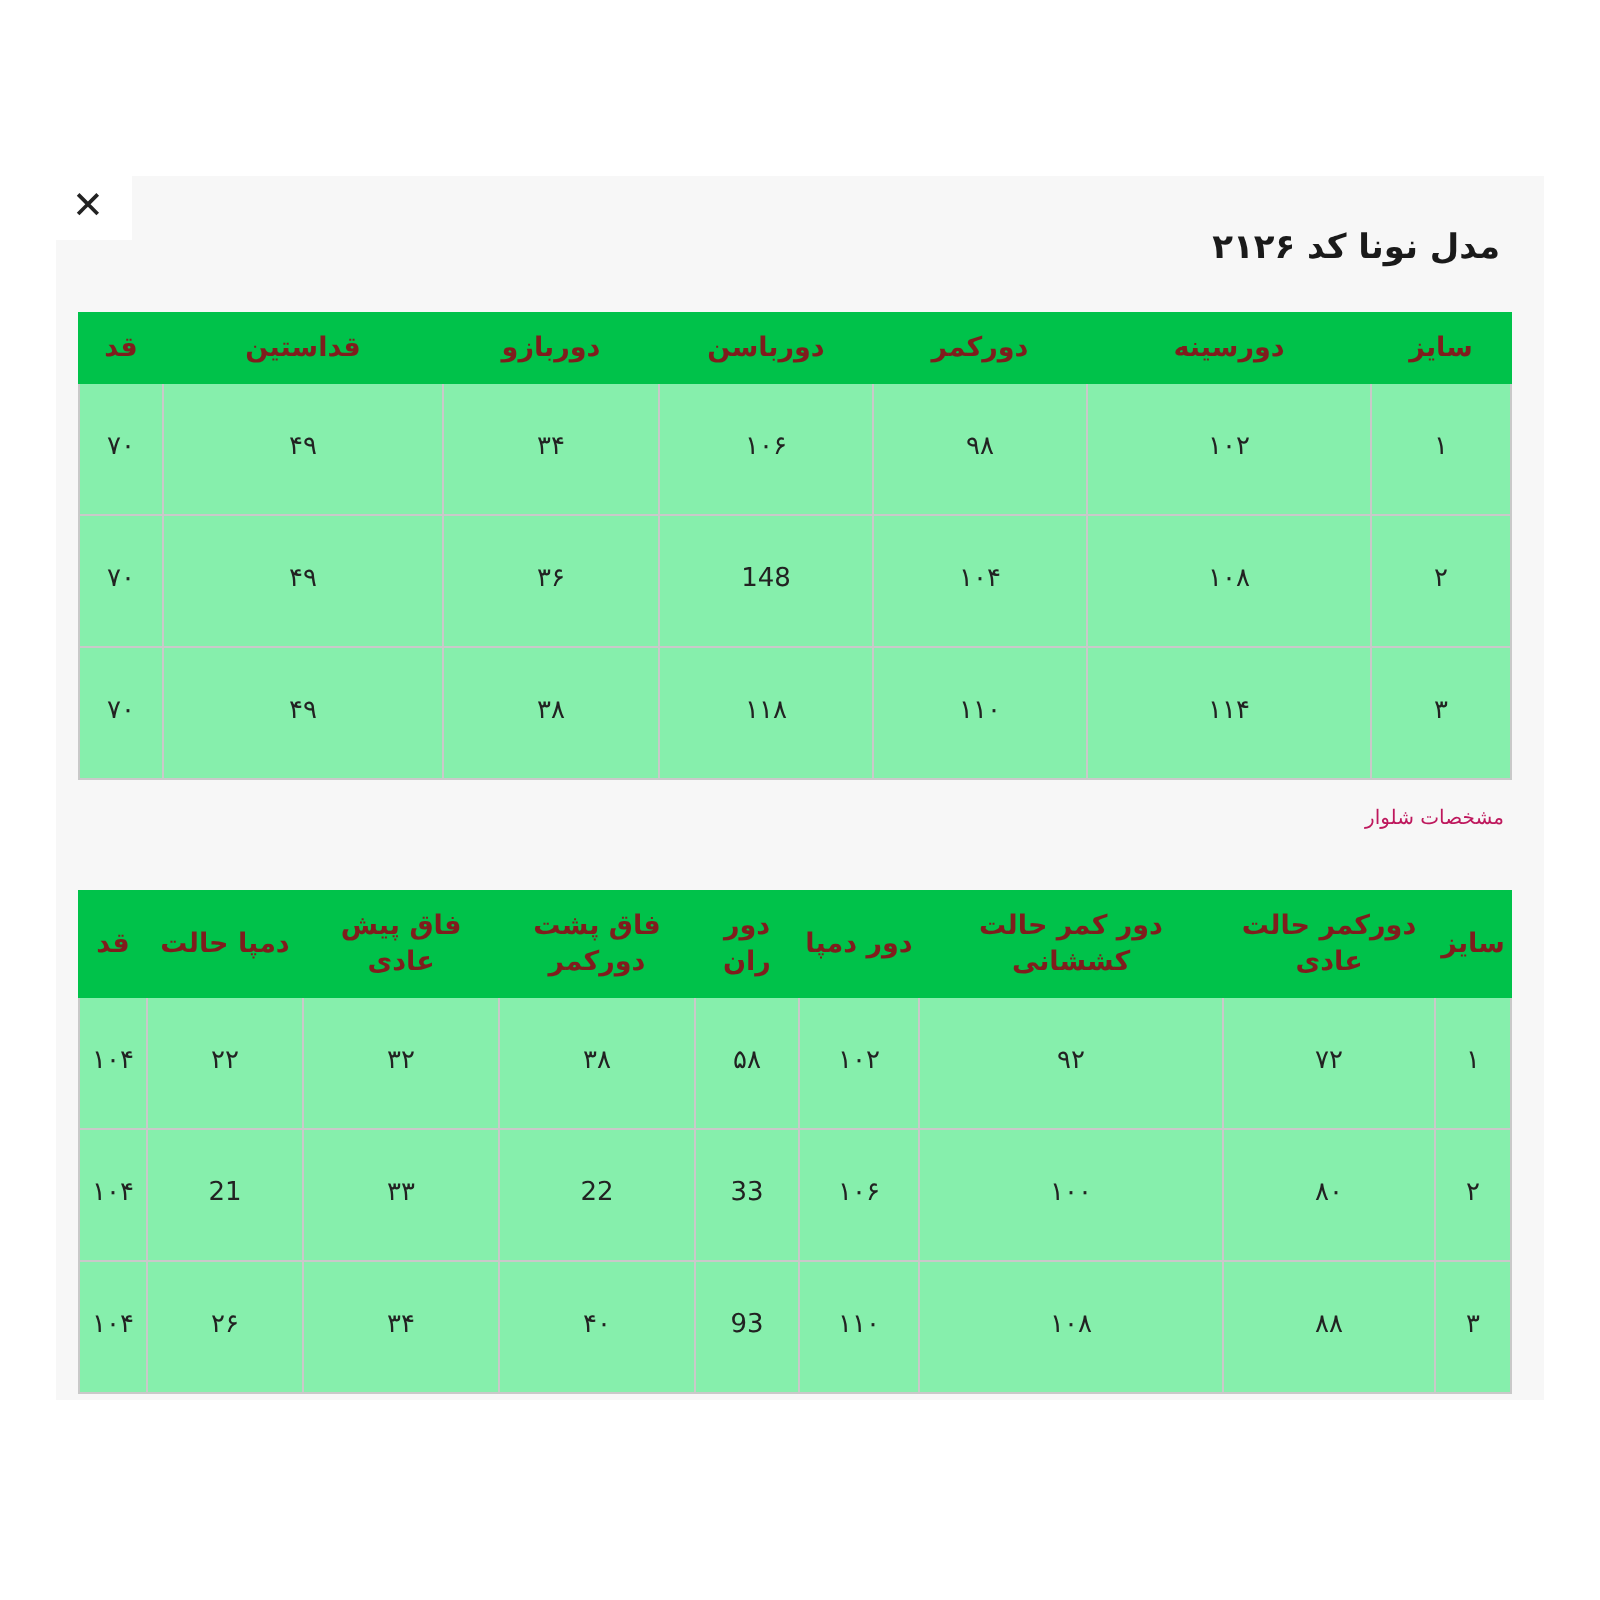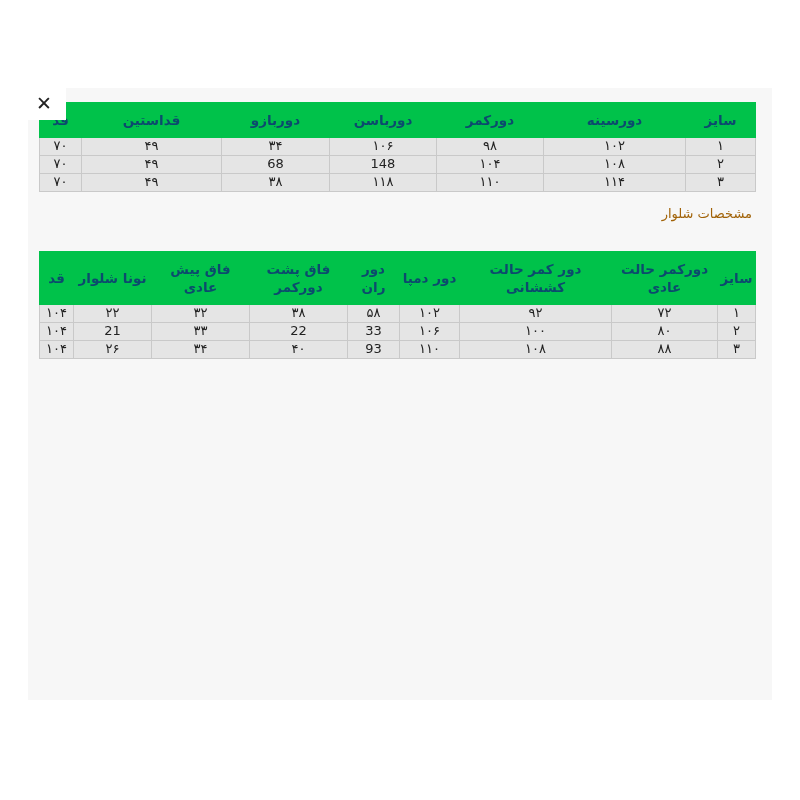--- a/index.html
+++ b/index.html
@@ -53,45 +53,45 @@
   table.size-table {
     border-collapse: collapse;
     width: 716px;
     margin: 0 0 0 0;
     direction: rtl;
     table-layout: fixed;
   }
 
   table.size-table th {
     background: #00c24a;
-    color: #0c4a6e;
+    color: #7f1d1d;
     font-size: 13.5px;
     font-weight: bold;
     text-align: center;
     vertical-align: middle;
     padding: 8px 2px;
     border: 1px solid #00c24a;
     line-height: 1.35;
   }
 
   table.size-table td {
-    background: #e5e5e5;
+    background: #86efac;
     color: #222222;
     font-size: 13px;
     text-align: center;
     vertical-align: middle;
-    padding: 0 2px;
+    padding: 24px 2px;
     border: 1px solid #c9c9c9;
     line-height: 1.3;
   }
 
   .section-label {
     text-align: right;
-    font-size: 13px;
-    color: #a16207;
+    font-size: 10px;
+    color: #be185d;
     margin: 14px 4px 30px 0;
     direction: rtl;
   }
 
   .table-wrap { width: 716px; }
 
   
   table.t1 col.c0 { width: 70px; }
   table.t1 col.c1 { width: 142px; }
   table.t1 col.c2 { width: 107px; }
@@ -112,20 +112,21 @@
 </style>
 </head>
 <body>
 
 <div class="modal">
 
   <button class="close-btn">✕</button>
 
   <div class="modal-body">
 
+    <div class="title">مدل نونا کد ۲۱۲۶</div>
 
     <div class="table-wrap">
       <table class="size-table t1">
         <colgroup>
           <col class="c0">
             <col class="c1">
             <col class="c2">
             <col class="c3">
             <col class="c4">
             <col class="c5">
@@ -150,21 +151,21 @@
             <td>۱۰۶</td>
             <td>۳۴</td>
             <td>۴۹</td>
             <td>۷۰</td>
           </tr>
           <tr>
             <td>۲</td>
             <td>۱۰۸</td>
             <td>۱۰۴</td>
             <td>148</td>
-            <td>68</td>
+            <td>۳۶</td>
             <td>۴۹</td>
             <td>۷۰</td>
           </tr>
           <tr>
             <td>۳</td>
             <td>۱۱۴</td>
             <td>۱۱۰</td>
             <td>۱۱۸</td>
             <td>۳۸</td>
             <td>۴۹</td>
@@ -191,21 +192,21 @@
         </colgroup>
         <thead>
           <tr>
             <th>سایز</th>
             <th>دورکمر حالت عادی</th>
             <th>دور کمر حالت کششانی</th>
             <th>دور دمپا</th>
             <th>دور ران</th>
             <th>فاق پشت دورکمر</th>
             <th>فاق پیش عادی</th>
-            <th>نونا شلوار</th>
+            <th>دمپا حالت</th>
             <th>قد</th>
           </tr>
         </thead>
         <tbody>
           <tr>
             <td>۱</td>
             <td>۷۲</td>
             <td>۹۲</td>
             <td>۱۰۲</td>
             <td>۵۸</td>

